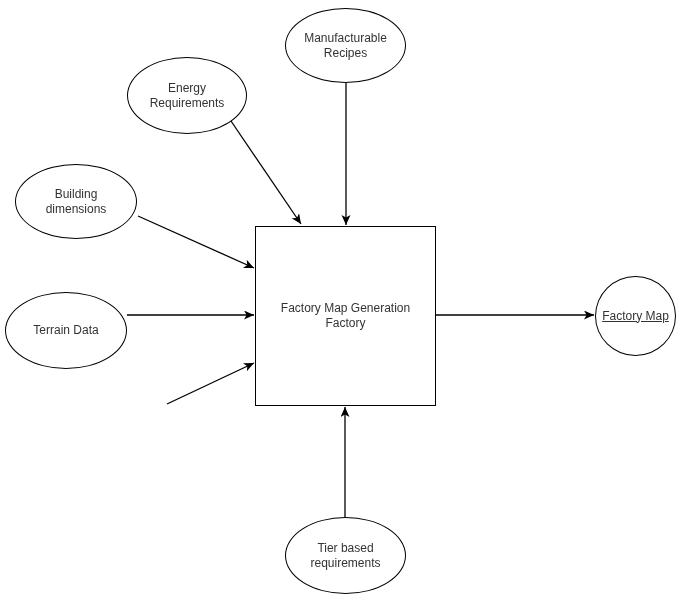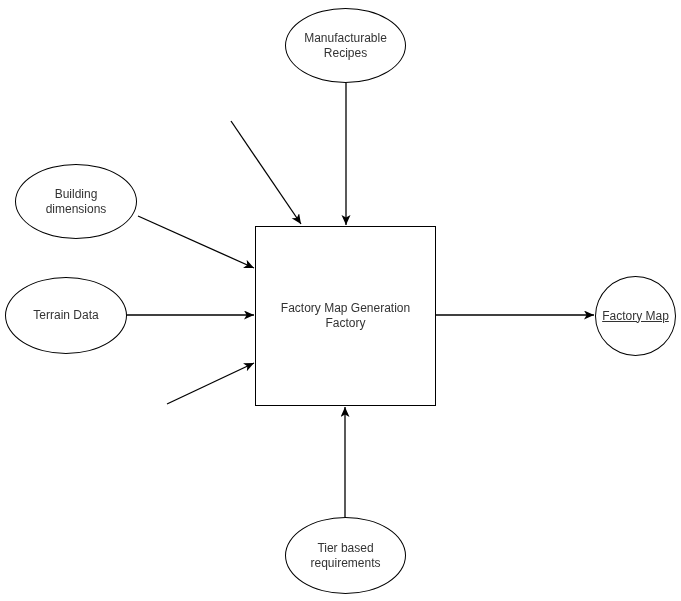--- a/index.html
+++ b/index.html
@@ -67,26 +67,29 @@
     <line x1="127" y1="315" x2="254" y2="315" marker-end="url(#arrow)"></line>
     <line x1="167" y1="404" x2="254" y2="363" marker-end="url(#arrow)"></line>
     <line x1="345" y1="517" x2="345" y2="407" marker-end="url(#arrow)"></line>
     <line x1="436" y1="315" x2="594" y2="315" marker-end="url(#arrow)"></line>
   </svg>
 
   <div class="node ellipse" style="left:285px; top:8px; width:121px; height:75px;">
     <span class="label w90">Manufacturable Recipes</span>
   </div>
 
+  <div class="node ellipse" style="left:127px; top:57px; width:120px; height:77px;">
+    <span class="label w90">Energy Requirements</span>
+  </div>
 
   <div class="node ellipse" style="left:15px; top:164px; width:122px; height:75px;">
     <span class="label w90">Building dimensions</span>
   </div>
 
-  <div class="node ellipse" style="left:5px; top:277px; width:122px; height:77px;text-align:center;">
+  <div class="node ellipse" style="left:5px; top:292px; width:122px; height:77px;text-align:center;">
     <span class="label w90">Terrain Data</span>
   </div>
 
 
   <div class="node ellipse" style="left:285px; top:517px; width:121px; height:77px;">
     <span class="label w90">Tier based requirements</span>
   </div>
 
   <div class="node" style="left:255px; top:226px; width:181px; height:180px;">
     <span class="label w140">Factory Map Generation Factory</span>

